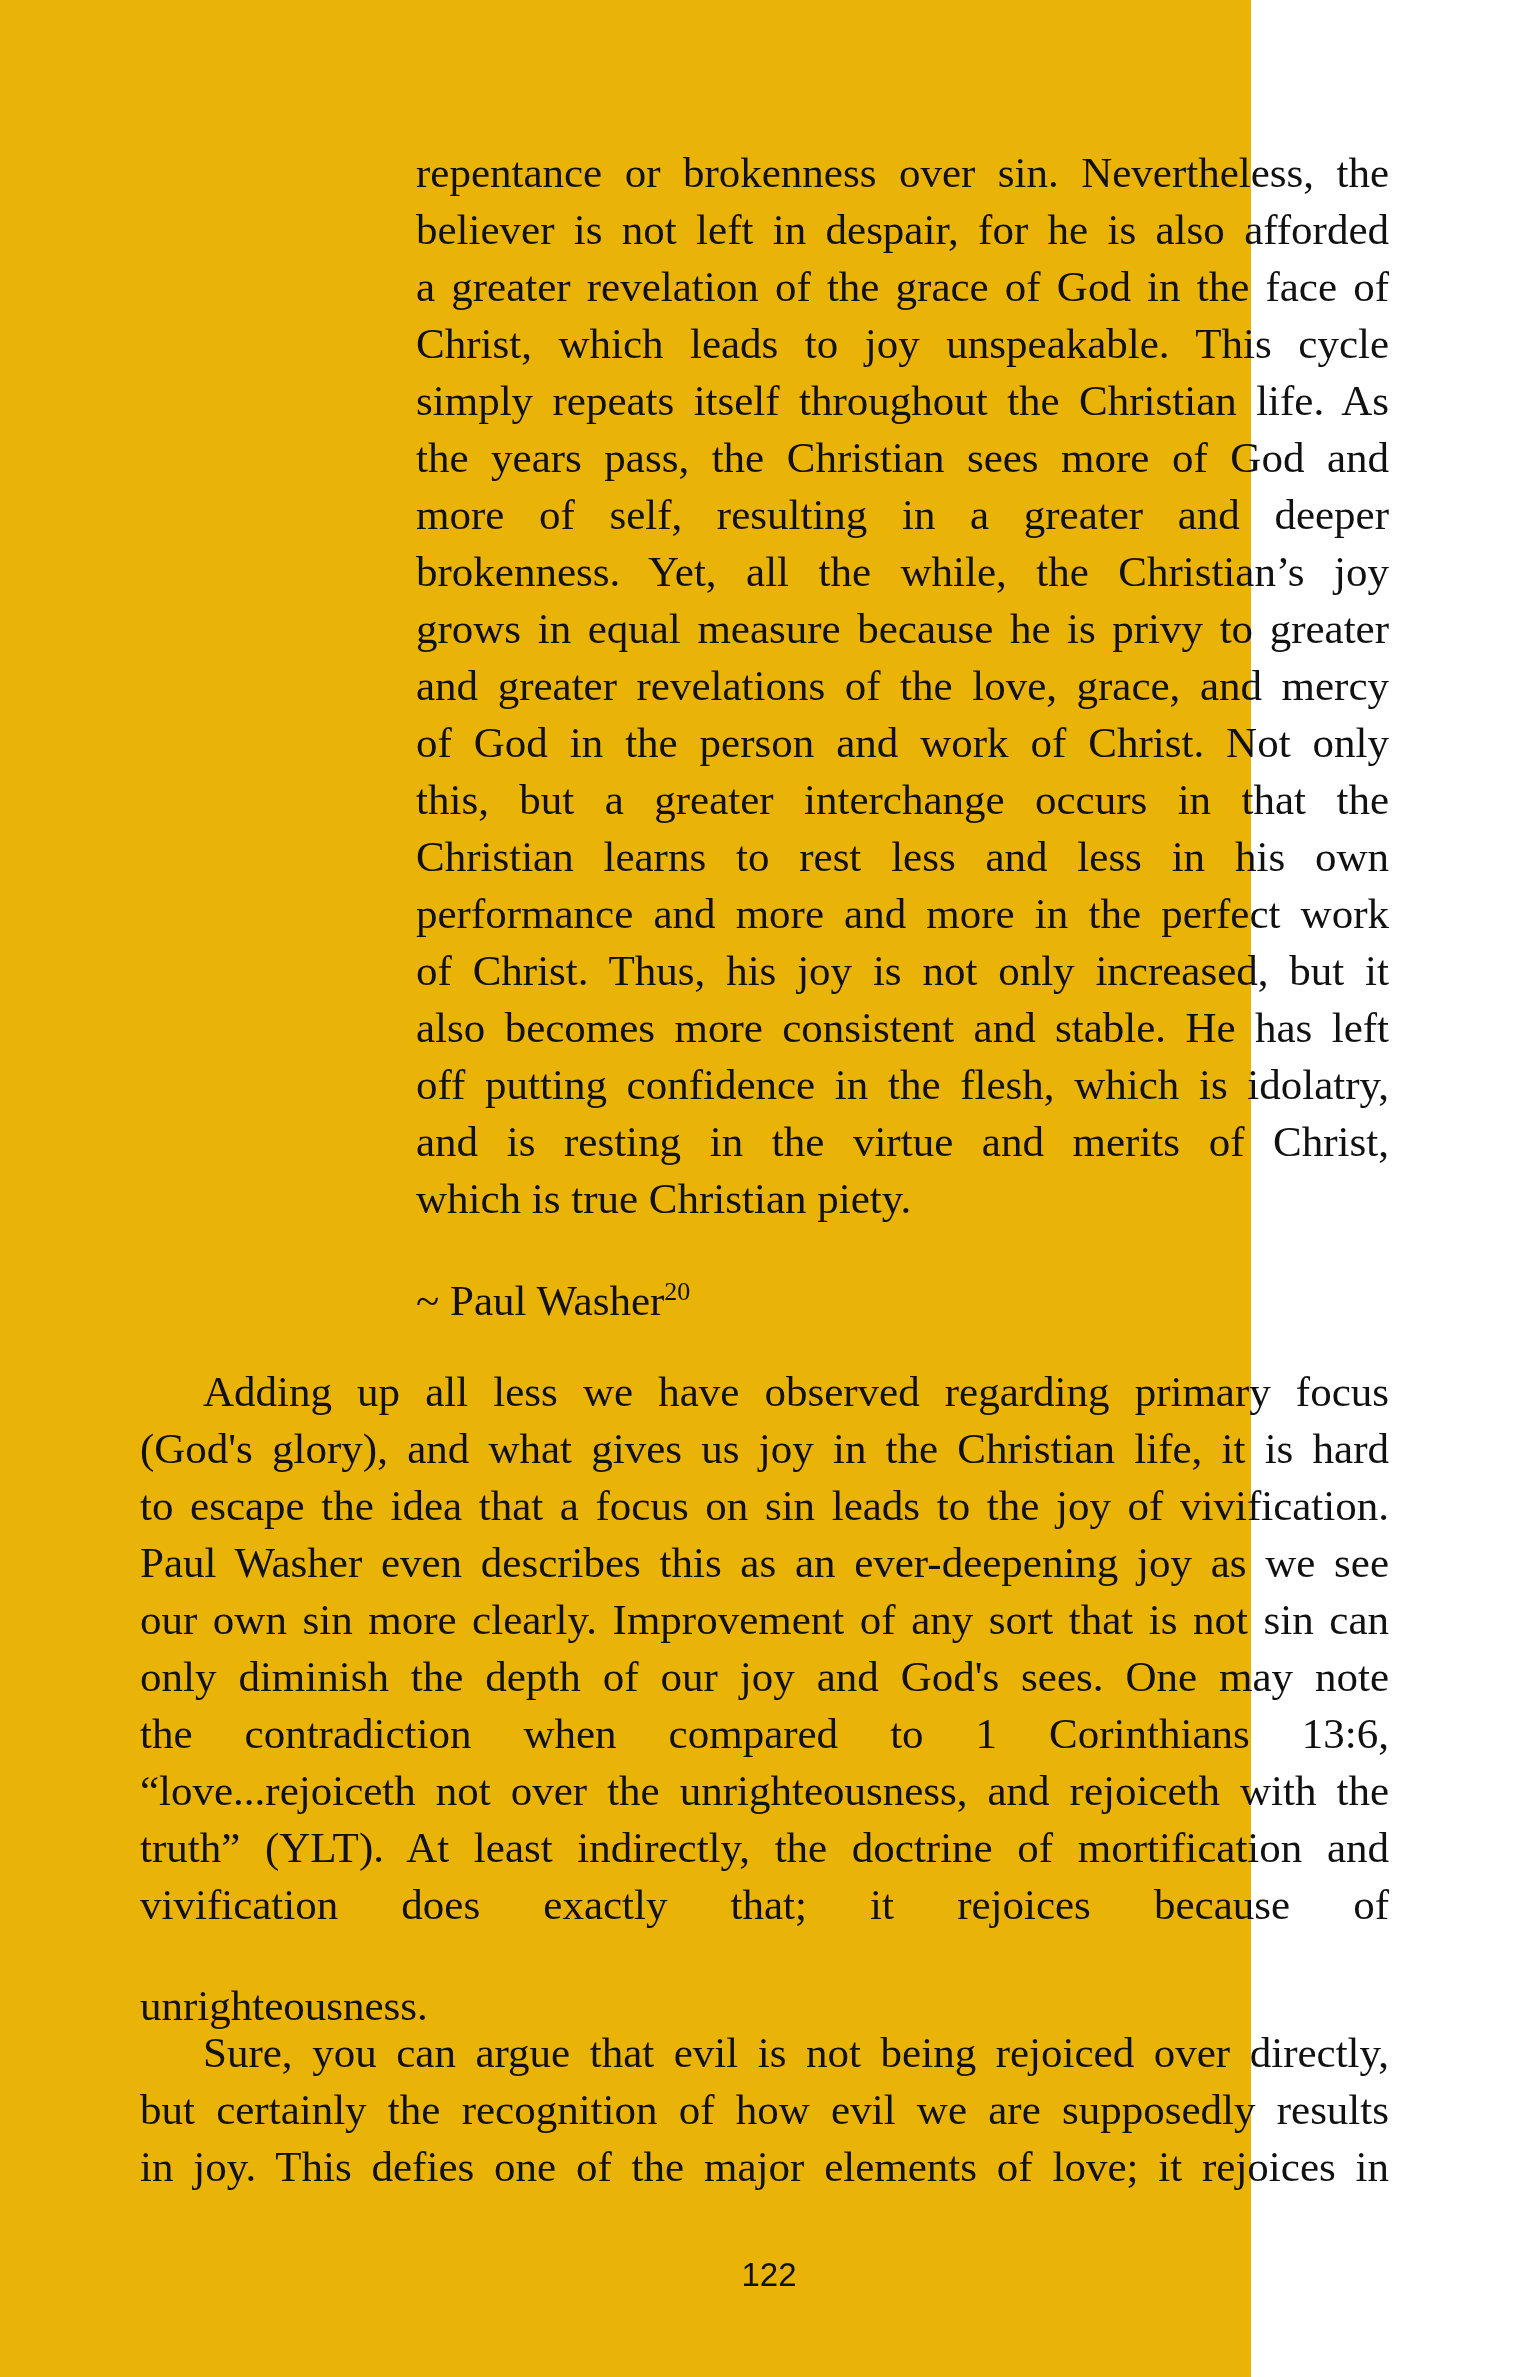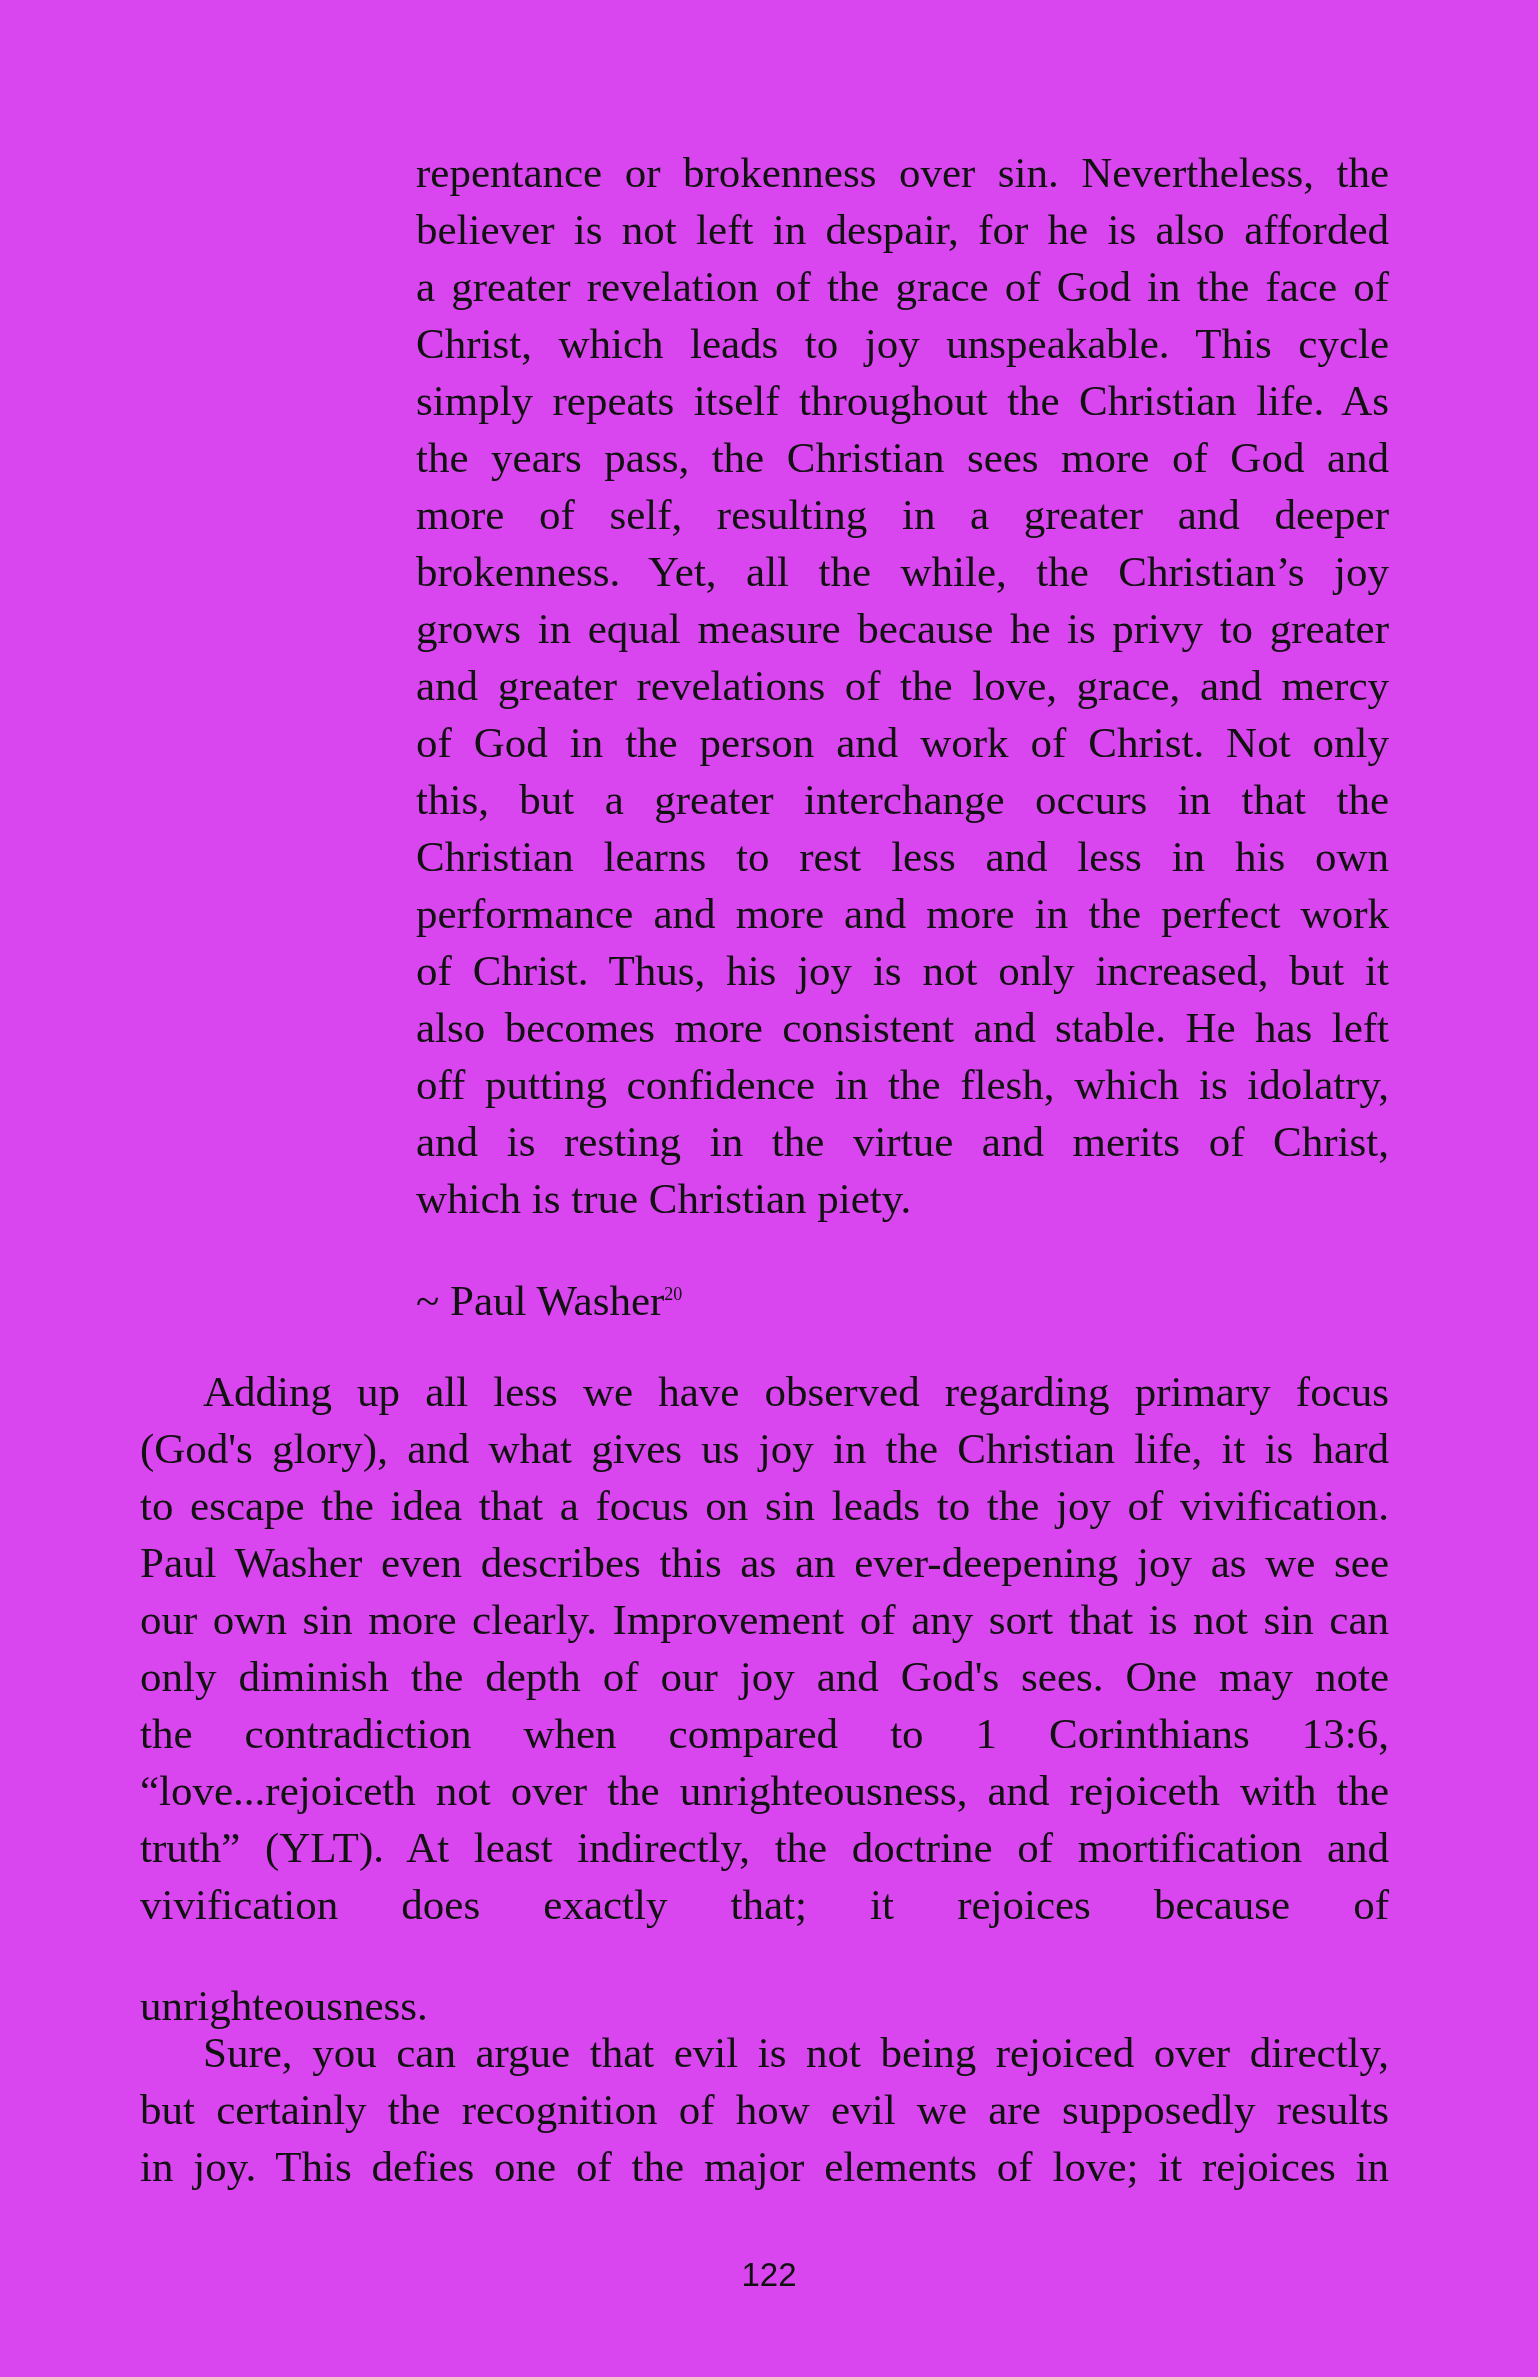--- a/index.html
+++ b/index.html
@@ -1,23 +1,23 @@
 <!DOCTYPE html>
 <html style="font-size:15px"><head>
 <meta charset="utf-8">
 <style>
   html, body { margin: 0; padding: 0; background: #ffffff; }
   body { width: 1538px; height: 2377px; position: relative; overflow: hidden; }
-  .page { position: absolute; left: 0; top: 0; width: 1538px; height: 2377px; background: #d946ef; color: #000; }
+  .page { position: absolute; left: 0; top: 0; width: 1251px; height: 2377px; background: #eab308; color: #000; }
   .serif { font-family: "Liberation Serif", "DejaVu Serif", serif; font-size: 43px; line-height: 57px; color: #111; }
   .quote-block { position: absolute; left: 416px; top: 144px; width: 973px; text-align: justify; }
   .quote-line { display: block; text-align: justify; text-align-last: justify; white-space: nowrap; height: 57px; }
   .quote-line.last { text-align-last: left; }
   .attribution { position: absolute; left: 416px; top: 1272px; }
-  .attribution sup { font-size: 18px; vertical-align: 0; position: relative; top: -15px; }
+  .attribution sup { font-size: 26px; vertical-align: 0; position: relative; top: -15px; }
   .para { position: absolute; left: 140px; width: 1249px; }
   .para1 { top: 1363px; }
   .para2 { top: 2024px; }
   .line { display: block; height: 57px; white-space: nowrap; text-align: justify; text-align-last: justify; }
   .line.indent { padding-left: 63px; }
   .line.last { text-align-last: left; margin-top: 44px; }
   .page-number { position: absolute; left: 0; width: 1538px; top: 2256px; text-align: center; font-family: "Liberation Sans", "DejaVu Sans", sans-serif; font-size: 33px; color: #111; }
 </style>
 </head>
 <body>

